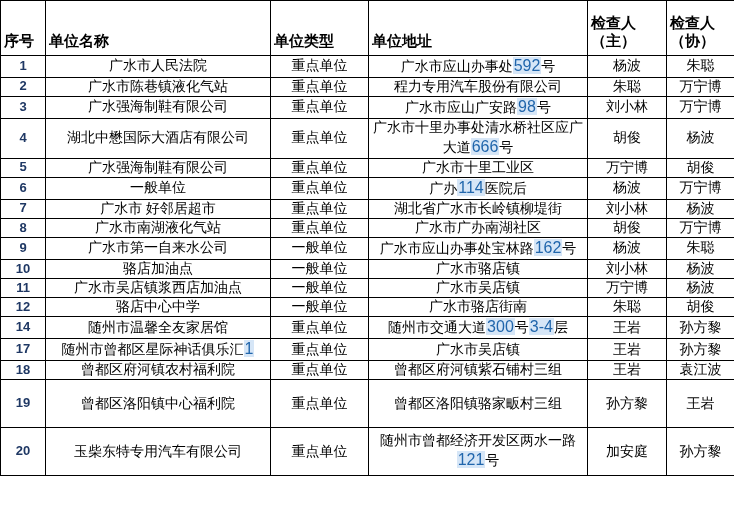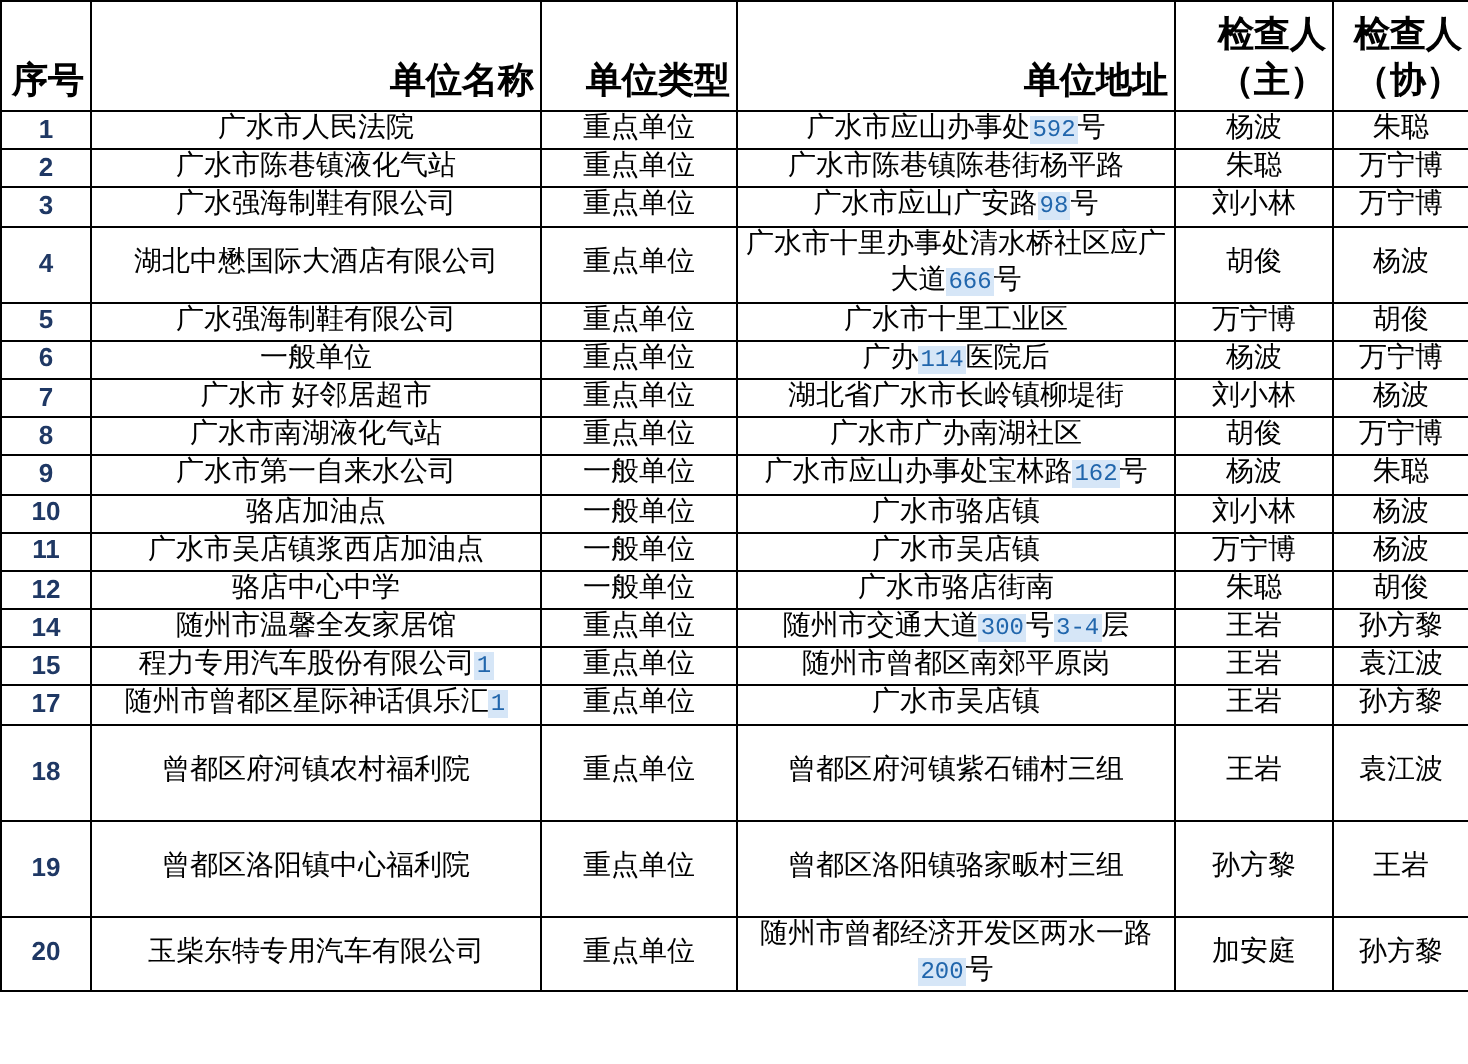--- a/index.html
+++ b/index.html
@@ -21,23 +21,23 @@
   }
   th,td{
     border:1px solid var(--grid);
     overflow:hidden;
     padding:0 3px;
     box-sizing:border-box;
   }
   thead tr{height:55px;}
   th{
     font-weight:bold;
-    font-size:18px;
+    font-size:15px;
     color:var(--header_text);
-    text-align:right;
+    text-align:left;
     vertical-align:bottom;
     padding-bottom:4px;
     line-height:1.25;
   }
   tbody tr{height:19px;}
   tbody tr:nth-child(4){height:38px;}
   tbody tr:nth-child(16),
   tbody tr:nth-child(17){height:48px;}
   tbody tr:nth-child(20){height:39px;}
   td{
@@ -46,22 +46,22 @@
     vertical-align:middle;
     line-height:1.3;
   }
   td.idx{
     font-family:"Liberation Sans", sans-serif;
     font-size:13px;
     font-weight:bold;
     color:var(--index_text);
   }
   .num{
-    font-family:Liberation Mono, monospace;
-    font-size:12px;
+    font-family:Liberation Sans, sans-serif;
+    font-size:16px;
     color:var(--digit_text);
     background:var(--digit_bg);
     padding:0 1px;
   }
 </style>
 </head>
 <body>
 
 <table>
   <colgroup>
@@ -88,21 +88,21 @@
         <td class="name">广水市人民法院</td>
         <td class="type">重点单位</td>
         <td class="addr">广水市应山办事处<span class="num">592</span>号</td>
         <td class="insp">杨波</td>
         <td class="insp">朱聪</td>
       </tr>
       <tr>
         <td class="idx">2</td>
         <td class="name">广水市陈巷镇液化气站</td>
         <td class="type">重点单位</td>
-        <td class="addr">广水市陈巷镇陈巷街杨平路</td>
+        <td class="addr">程力专用汽车股份有限公司</td>
         <td class="insp">朱聪</td>
         <td class="insp">万宁博</td>
       </tr>
       <tr>
         <td class="idx">3</td>
         <td class="name">广水强海制鞋有限公司</td>
         <td class="type">重点单位</td>
         <td class="addr">广水市应山广安路<span class="num">98</span>号</td>
         <td class="insp">刘小林</td>
         <td class="insp">万宁博</td>
@@ -181,28 +181,20 @@
       </tr>
       <tr>
         <td class="idx">14</td>
         <td class="name">随州市温馨全友家居馆</td>
         <td class="type">重点单位</td>
         <td class="addr">随州市交通大道<span class="num">300</span>号<span class="num">3-4</span>层</td>
         <td class="insp">王岩</td>
         <td class="insp">孙方黎</td>
       </tr>
       <tr>
-        <td class="idx">15</td>
-        <td class="name">程力专用汽车股份有限公司<span class="num">1</span></td>
-        <td class="type">重点单位</td>
-        <td class="addr">随州市曾都区南郊平原岗</td>
-        <td class="insp">王岩</td>
-        <td class="insp">袁江波</td>
-      </tr>
-      <tr>
         <td class="idx">17</td>
         <td class="name">随州市曾都区星际神话俱乐汇<span class="num">1</span></td>
         <td class="type">重点单位</td>
         <td class="addr">广水市吴店镇</td>
         <td class="insp">王岩</td>
         <td class="insp">孙方黎</td>
       </tr>
       <tr>
         <td class="idx">18</td>
         <td class="name">曾都区府河镇农村福利院</td>
@@ -216,18 +208,18 @@
         <td class="name">曾都区洛阳镇中心福利院</td>
         <td class="type">重点单位</td>
         <td class="addr">曾都区洛阳镇骆家畈村三组</td>
         <td class="insp">孙方黎</td>
         <td class="insp">王岩</td>
       </tr>
       <tr>
         <td class="idx">20</td>
         <td class="name">玉柴东特专用汽车有限公司</td>
         <td class="type">重点单位</td>
-        <td class="addr">随州市曾都经济开发区两水一路<span class="num">200</span>号</td>
+        <td class="addr">随州市曾都经济开发区两水一路<span class="num">121</span>号</td>
         <td class="insp">加安庭</td>
         <td class="insp">孙方黎</td>
       </tr>
     </tbody>
 </table>
 
 </body></html>

